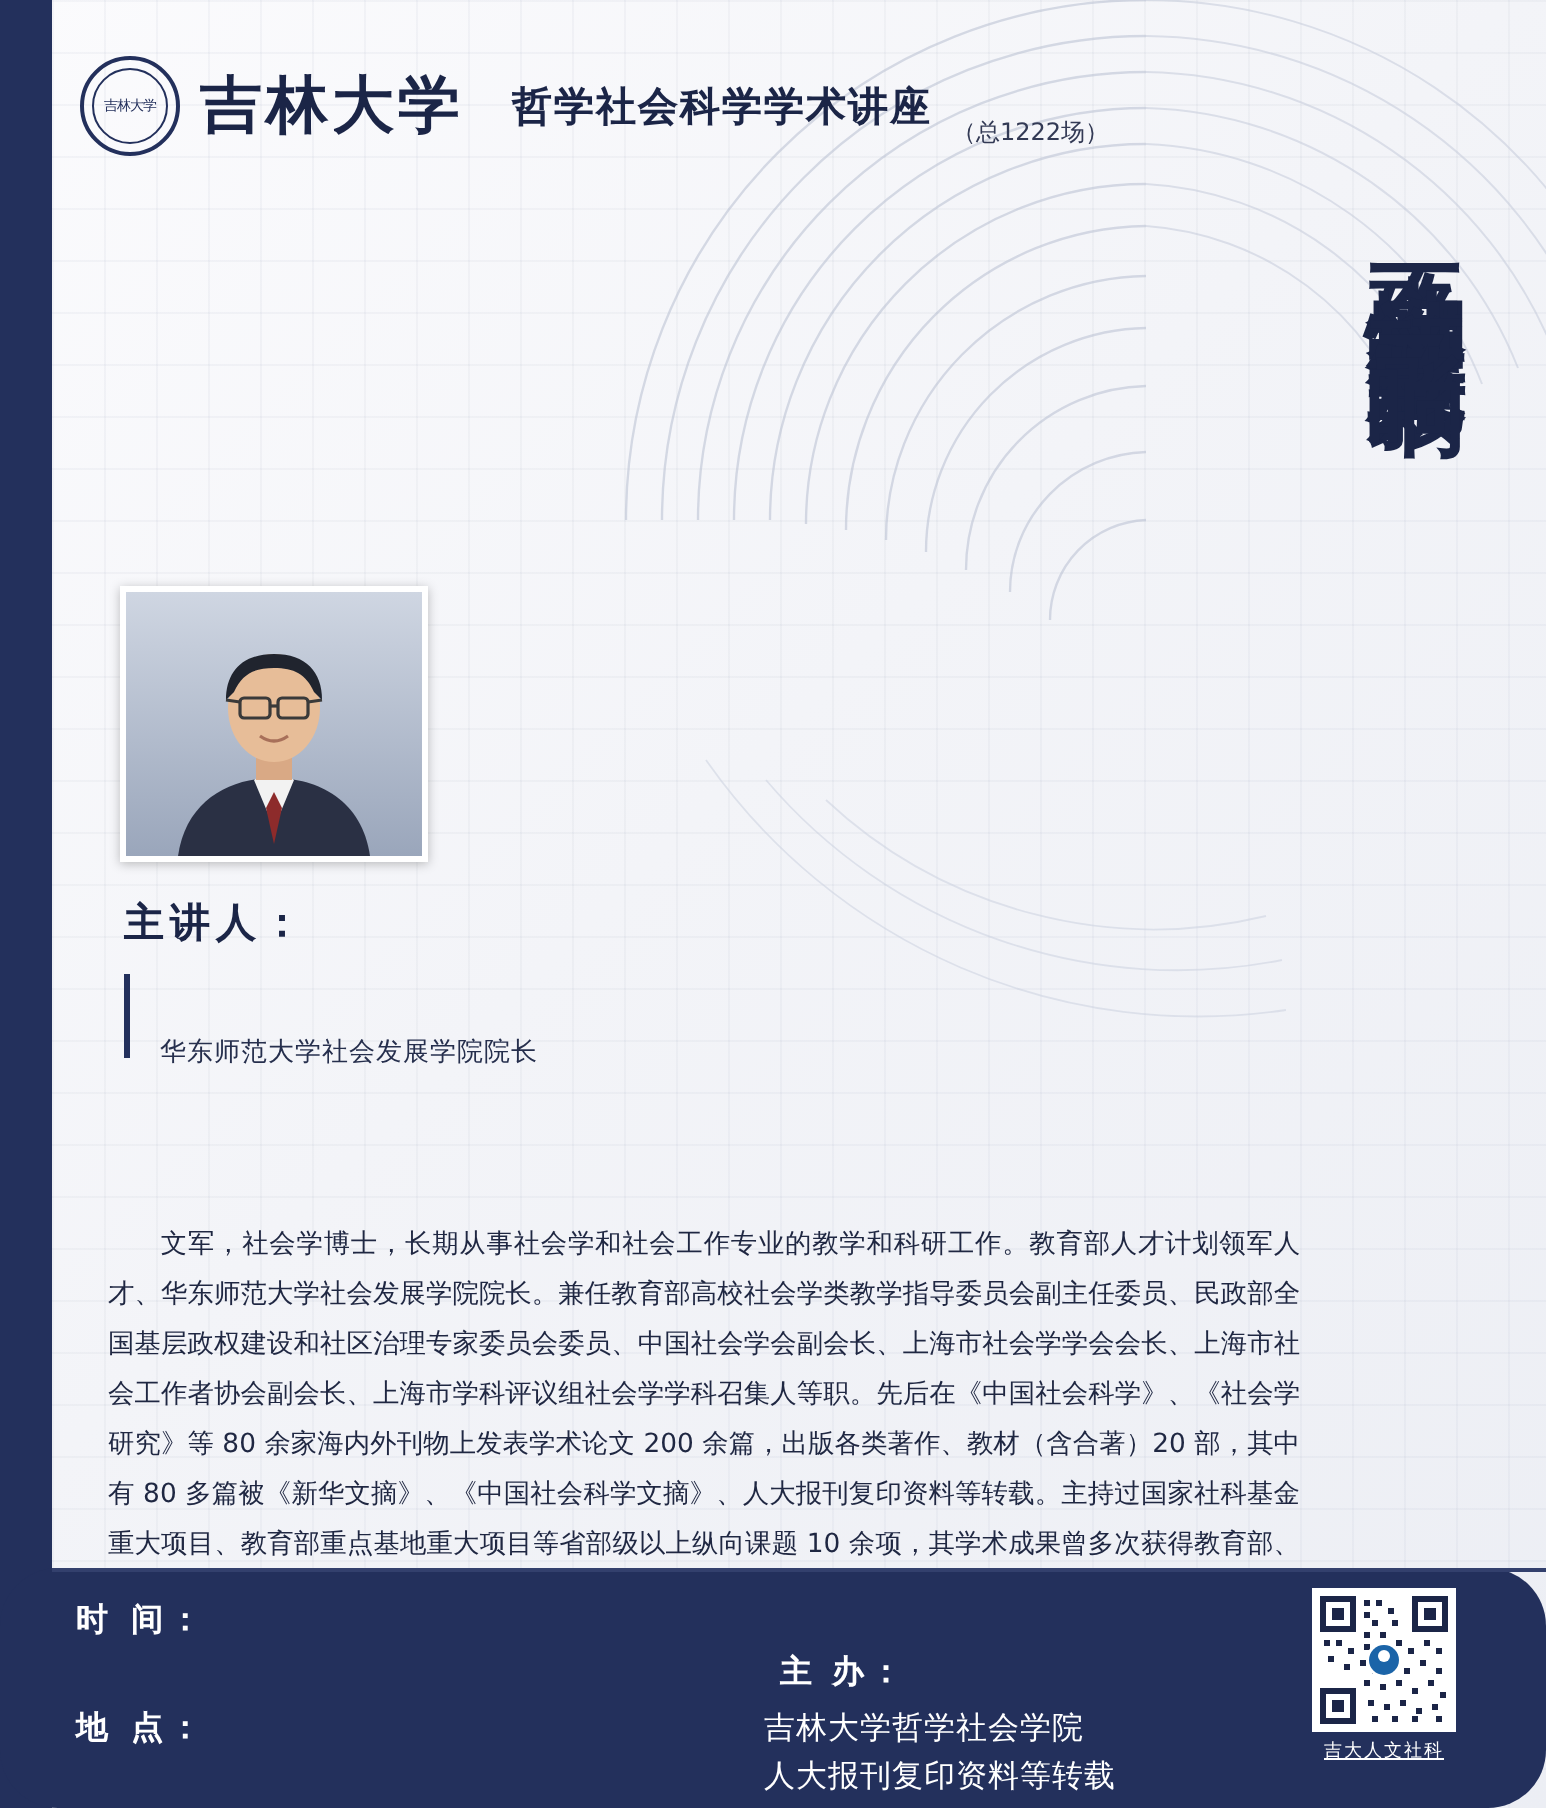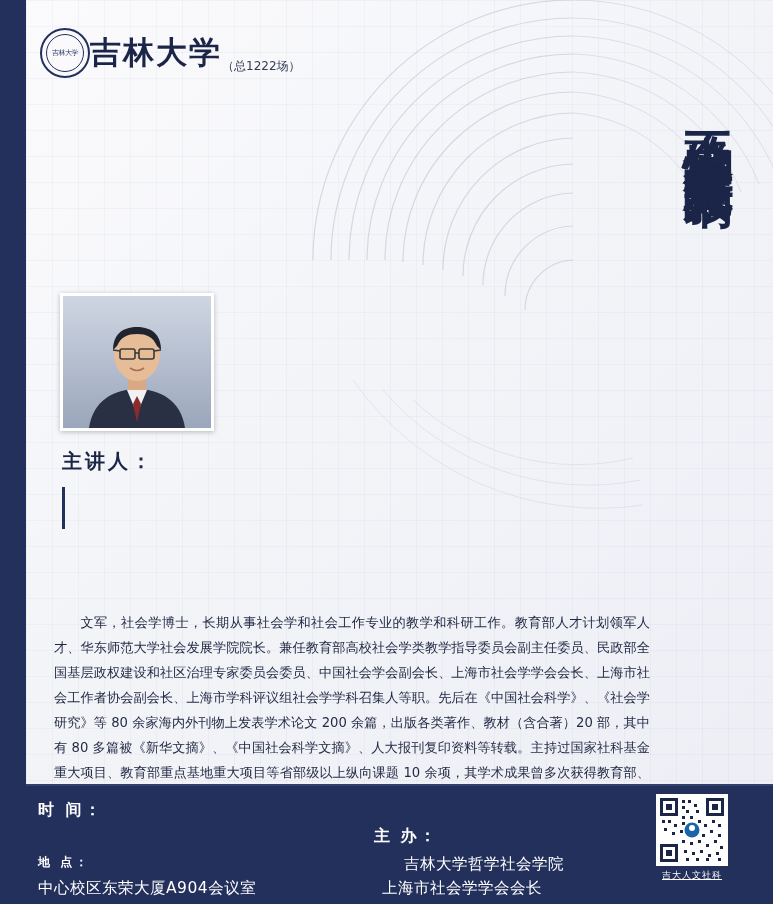--- a/index.html
+++ b/index.html
@@ -51,21 +51,21 @@
     background: #23305c;
   }
 
   
   .header {
     position: absolute;
     left: 40px;
     top: 28px;
     display: flex;
     align-items: center;
-    gap: 0;
+    gap: 10px;
   }
   .jlu-seal {
     width: 46px;
     height: 46px;
     border-radius: 50%;
     border: 2px solid #23305c;
     display: flex;
     align-items: center;
     justify-content: center;
     flex: none;
@@ -201,20 +201,21 @@
 
   
   .footer {
     position: absolute;
     left: 0;
     bottom: 0;
     width: 773px;
     height: 120px;
     background: #23305c;
     color: #ffffff;
+    border-radius: 29px;
   }
   .footer-line {
     position: absolute;
     left: 26px;
     top: 0;
     width: 747px;
     height: 2px;
     background: #33406d;
   }
   .f-time-label {
@@ -232,49 +233,48 @@
     top: 44px;
     font-family: "DejaVu Sans", sans-serif;
     font-size: 15.5px;
     letter-spacing: 0.5px;
   }
   .f-place-label {
     position: absolute;
     left: 38px;
     top: 70px;
     font-family: "DejaVu Serif", serif;
-    font-size: 12px;
+    font-size: 16px;
     font-weight: 700;
     letter-spacing: 3px;
   }
   .f-place-value {
     position: absolute;
     left: 38px;
     top: 94px;
     font-family: "DejaVu Sans", sans-serif;
     font-size: 15.5px;
     letter-spacing: 0.5px;
   }
   .f-host-label {
     position: absolute;
-    left: 374px;
+    left: 390px;
     top: 42px;
-    font-family: Liberation Sans, sans-serif;
+    font-family: Liberation Serif, serif;
     font-size: 16px;
     font-weight: 700;
     letter-spacing: 3px;
   }
   .f-host1 {
     position: absolute;
     left: 382px;
     top: 70px;
     font-family: "DejaVu Sans", sans-serif;
     font-size: 15.5px;
     letter-spacing: 0.5px;
-    margin-left: 22px;
   }
   .f-host2 {
     position: absolute;
     left: 382px;
     top: 94px;
     font-family: "DejaVu Sans", sans-serif;
     font-size: 15.5px;
     letter-spacing: 0.5px;
   }
   
@@ -342,20 +342,21 @@
     </svg>
   </div>
 
   <div class="left-bar"></div>
 
   <div class="header">
     <div class="jlu-seal">
       <div class="seal-inner">吉林大学</div>
     </div>
     <div class="uni-name">吉林大学</div>
+    <div class="series-title">哲学社会科学学术讲座</div>
     <div class="series-count">（总1222场）</div>
   </div>
 
   <div class="vtitle">不确定性社会学研究及其影响</div>
 
   <div class="portrait">
     <svg width="148" height="132" viewBox="0 0 148 132" xmlns="http://www.w3.org/2000/svg">
       <defs>
         <linearGradient id="bgp" x1="0" y1="0" x2="0" y2="1">
           <stop offset="0%" stop-color="#cfd6e2"></stop>
@@ -384,33 +385,33 @@
         <line x1="57" y1="55" x2="50" y2="54"></line>
         <line x1="91" y1="55" x2="98" y2="54"></line>
       </g>
 
       <path d="M67,72 Q74,77 81,72" stroke="#a8705a" stroke-width="1.6" fill="none"></path>
     </svg>
   </div>
 
   <div class="speaker-label">主讲人：</div>
   <div class="speaker-rule"></div>
+  <div class="speaker-affil">华东师范大学社会发展学院院长</div>
 
   <div class="bio">文军，社会学博士，长期从事社会学和社会工作专业的教学和科研工作。教育部人才计划领军人才、华东师范大学社会发展学院院长。兼任教育部高校社会学类教学指导委员会副主任委员、民政部全国基层政权建设和社区治理专家委员会委员、中国社会学会副会长、上海市社会学学会会长、上海市社会工作者协会副会长、上海市学科评议组社会学学科召集人等职。先后在《中国社会科学》、《社会学研究》等 80 余家海内外刊物上发表学术论文 200 余篇，出版各类著作、教材（含合著）20 部，其中有 80 多篇被《新华文摘》、《中国社会科学文摘》、人大报刊复印资料等转载。主持过国家社科基金重大项目、教育部重点基地重大项目等省部级以上纵向课题 10 余项，其学术成果曾多次获得教育部、上海市等省部级以上的奖励。</div>
 
   <div class="footer">
     <div class="footer-line"></div>
 
     <div class="f-time-label">时 间：</div>
     <div class="f-place-label">地 点：</div>
-    <div class="f-place-value">中心校区东荣大厦A904会议室</div>
 
     <div class="f-host-label">主 办：</div>
     <div class="f-host1">吉林大学哲学社会学院</div>
-    <div class="f-host2">上海市社会学学会会长</div>
+    <div class="f-host2">人大报刊复印资料等转载</div>
 
     <div class="qr-wrap">
       <div class="qr">
         <svg width="72" height="72" viewBox="0 0 72 72" xmlns="http://www.w3.org/2000/svg">
           <rect width="72" height="72" fill="#ffffff"></rect>
           <g fill="#1b2547">
             <rect x="4" y="4" width="18" height="18"></rect>
             <rect x="50" y="4" width="18" height="18"></rect>
             <rect x="4" y="50" width="18" height="18"></rect>
           </g>

